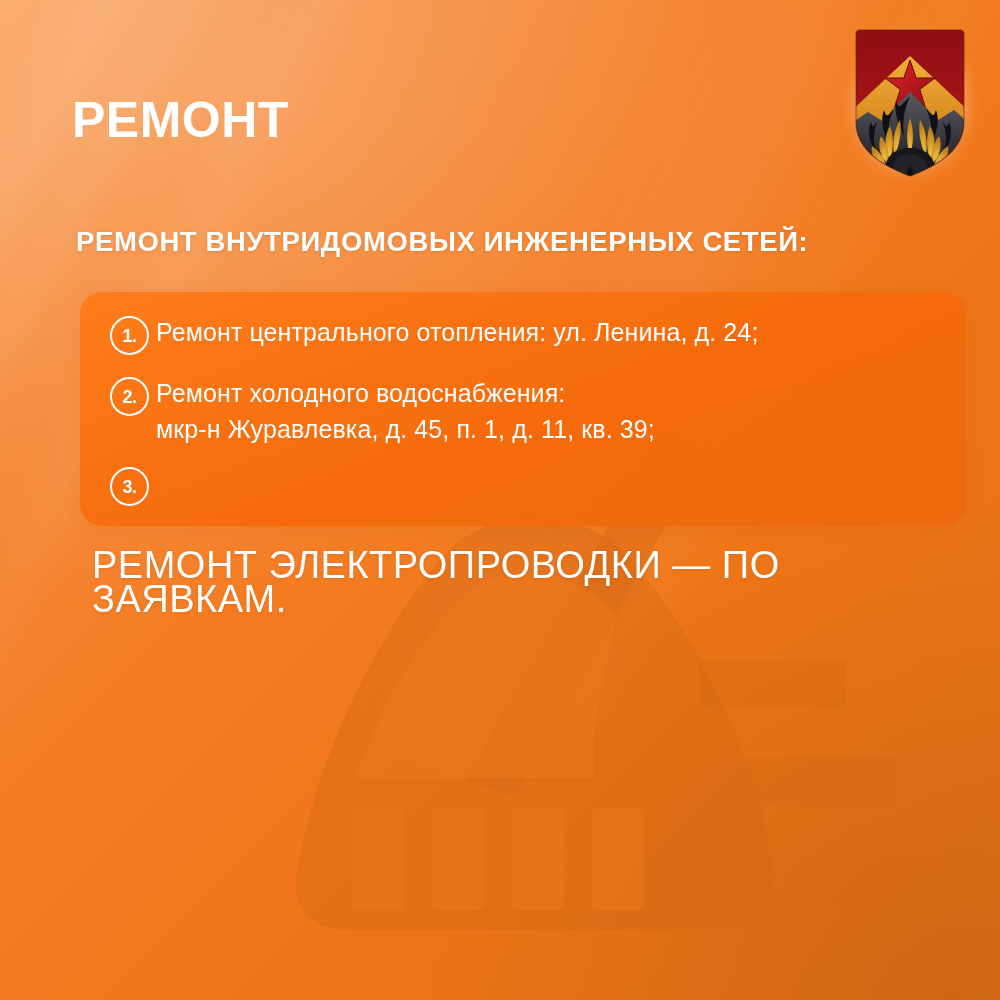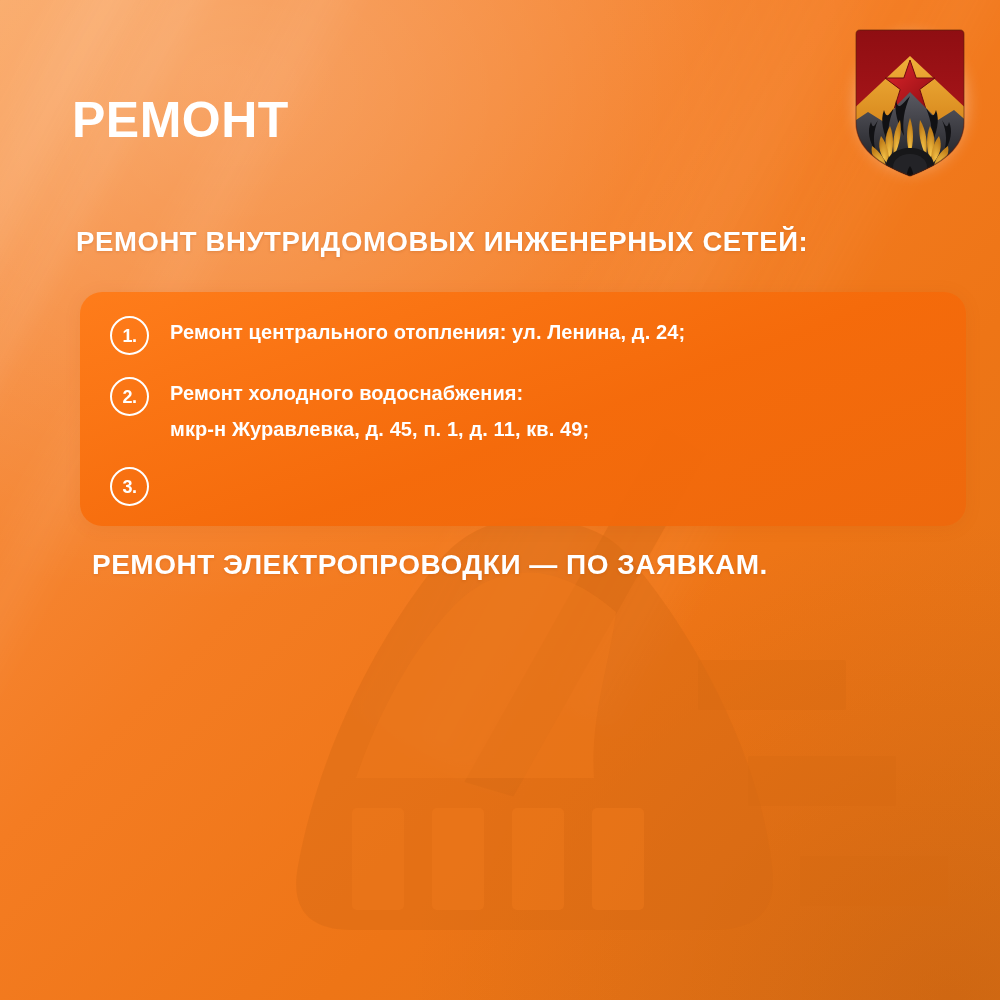--- a/index.html
+++ b/index.html
@@ -63,28 +63,28 @@
   .i1{left:30px;top:22px;}
   .i2{left:30px;top:83px;}
   .i3{left:30px;top:173px;}
   .num{
     flex:0 0 auto;width:35px;height:35px;border:2.4px solid #FFFFFF;border-radius:50%;
     display:flex;align-items:center;justify-content:center;
     color:#FFFFFF;font-size:18px;font-weight:bold;line-height:1;
     margin-top:2px;letter-spacing:-.5px;
   }
   .txt{
-    margin-left:21px;color:#FFFFFF;font-size:20px;line-height:36px;
-    font-weight:bold;letter-spacing:.1px;white-space:pre-line;
+    margin-left:7px;color:#FFFFFF;font-size:25px;line-height:36px;
+    font-weight:normal;letter-spacing:.1px;white-space:pre-line;
   }
 
   
   .foot{
     position:absolute;left:92px;top:548px;width:880px;
-    color:#FFFFFF;font-weight:bold;font-size:28px;line-height:34px;
+    color:#FFFFFF;font-weight:normal;font-size:38px;line-height:34px;
     letter-spacing:.5px;text-transform:uppercase;
     text-shadow:0 1px 3px rgba(160,70,10,.22);
   }
 </style>
 </head>
 <body>
 
 <div class="poster">
 
   <div class="vign"></div>
@@ -217,21 +217,21 @@
     <div class="list">
 
       <div class="item i1">
         <div class="num">1.</div>
         <div class="txt">Ремонт центрального отопления: ул. Ленина, д. 24;</div>
       </div>
 
       <div class="item i2">
         <div class="num">2.</div>
         <div class="txt">Ремонт холодного водоснабжения:
-мкр-н Журавлевка, д. 45, п. 1, д. 11, кв. 49;</div>
+мкр-н Журавлевка, д. 45, п. 1, д. 11, кв. 39;</div>
       </div>
 
       <div class="item i3">
         <div class="num">3.</div>
       </div>
 
     </div>
   </div>
 
   <div class="foot">РЕМОНТ ЭЛЕКТРОПРОВОДКИ — ПО ЗАЯВКАМ.</div>

